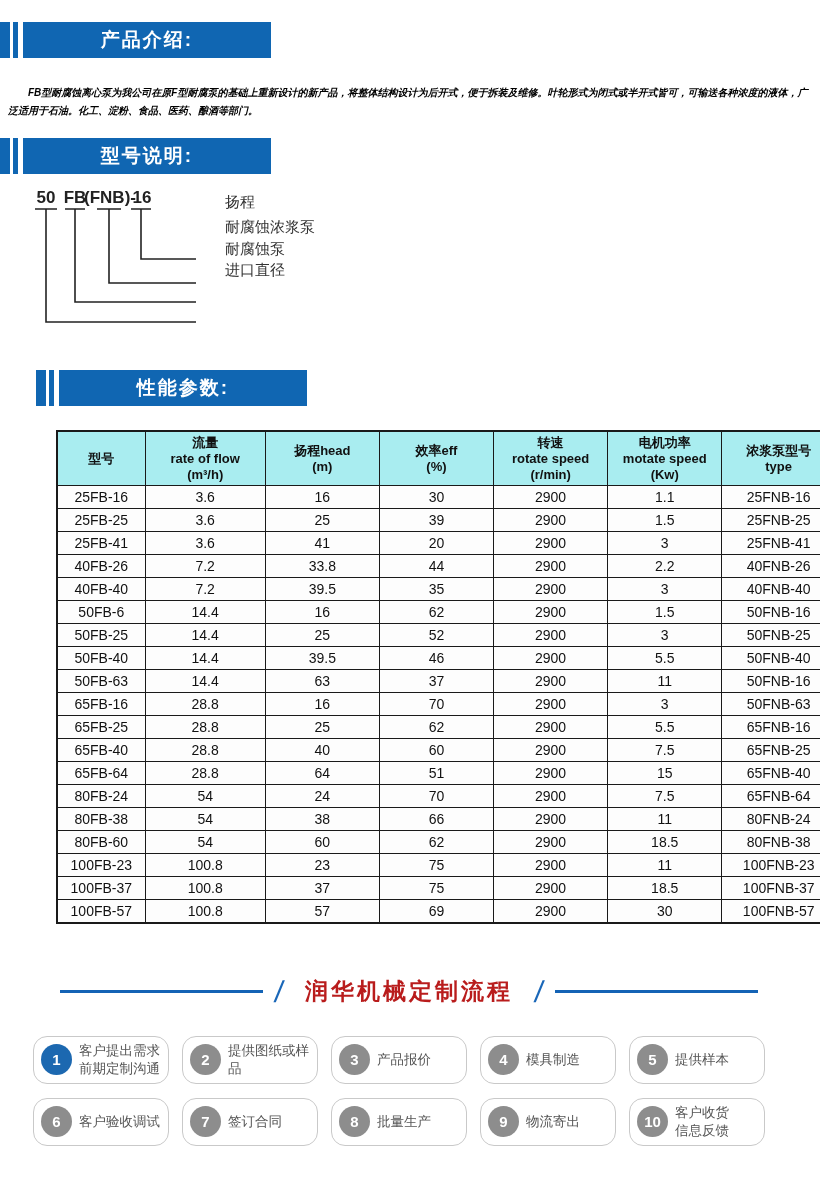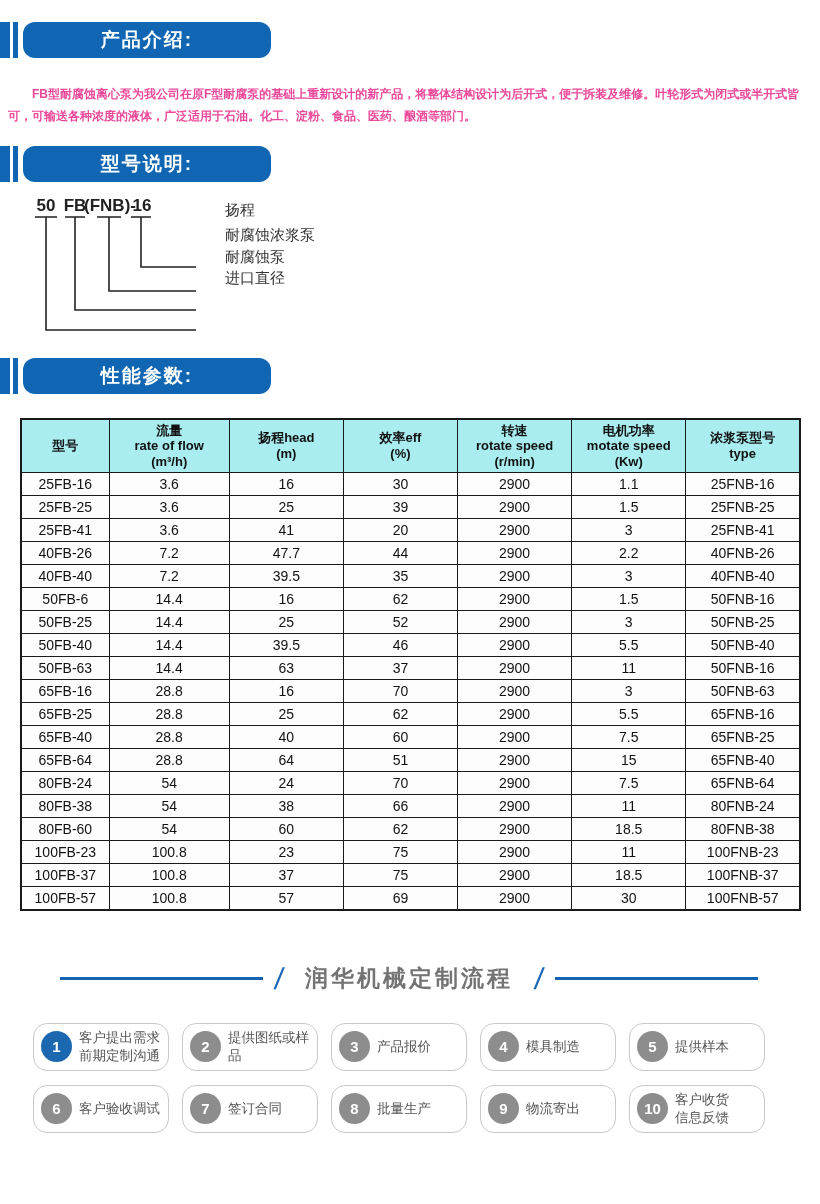--- a/index.html
+++ b/index.html
@@ -14,39 +14,39 @@
   .page { width: 820px; padding-top: 22px; }
 
   
   .banner-row { display: flex; align-items: stretch; height: 36px; }
   .stripe { display: block; background: #1066b2; }
   .stripe-a { width: 10px; margin-right: 3px; }
   .stripe-b { width: 5px; margin-right: 5px; }
   .banner {
     width: 248px; background: #1066b2; color: #fff;
     font-size: 19px; font-weight: bold; letter-spacing: 2px;
-    display: flex; align-items: center; justify-content: center; border-radius: 12px;
+    display: flex; align-items: center; justify-content: center;
   }
 
   
   .intro-text {
     margin: 26px 10px 0 8px;
-    font-size: 12px; font-weight: 600; line-height: 1.82;
-    text-indent: 2em; color: #ec4899;
+    font-size: 10px; font-weight: 600; line-height: 1.82;
+    text-indent: 2em; color: #000000; font-style: italic;
   }
 
   
   .section-model { margin-top: 18px; }
   .model-diagram { display: block; margin: 12px 0 0 20px; }
   .model-diagram path { stroke: #222; stroke-width: 1.6; fill: none; }
   .model-code { font-size: 17px; font-weight: bold; fill: #222; }
   .model-label { font-size: 15px; fill: #333; }
 
   
-  .section-perf { margin-top: 4px; }
+  .section-perf { margin-top: 24px; padding-left: 36px; }
   .perf-table {
     width: 781px; margin: 24px 0 0 20px;
     border-collapse: collapse; table-layout: fixed;
     border: 2px solid #1a1a1a;
   }
   .perf-table th, .perf-table td {
     border: 1px solid #1a1a1a; text-align: center; vertical-align: middle;
   }
   .perf-table th {
     background: #a9edf0; font-size: 13px; font-weight: bold;
@@ -62,21 +62,21 @@
   .process-title-row {
     display: flex; align-items: center;
     padding: 0 62px 0 60px; height: 40px;
   }
   .hline { flex: 1; height: 3px; background: #1463b5; }
   .slash {
     color: #1a67b8; font-size: 30px; font-weight: 400;
     margin: 0 12px; transform: skewX(-8deg); line-height: 1;
   }
   .process-title {
-    color: #737373; font-size: 23px; font-weight: bold;
+    color: #b91c1c; font-size: 23px; font-weight: bold;
     letter-spacing: 3px; margin: 0 10px; white-space: nowrap;
   }
   .process-steps {
     width: 745px; margin: 24px 0 0 33px;
     display: flex; flex-wrap: wrap; gap: 14px 13px;
   }
   .step {
     width: 136px; height: 48px;
     border: 1px solid #c9c9c9; border-radius: 14px;
     display: flex; align-items: center; padding-left: 7px; gap: 7px;
@@ -193,21 +193,21 @@
             <td>3.6</td>
             <td>41</td>
             <td>20</td>
             <td>2900</td>
             <td>3</td>
             <td>25FNB-41</td>
           </tr>
           <tr>
             <td>40FB-26</td>
             <td>7.2</td>
-            <td>47.7</td>
+            <td>33.8</td>
             <td>44</td>
             <td>2900</td>
             <td>2.2</td>
             <td>40FNB-26</td>
           </tr>
           <tr>
             <td>40FB-40</td>
             <td>7.2</td>
             <td>39.5</td>
             <td>35</td>

